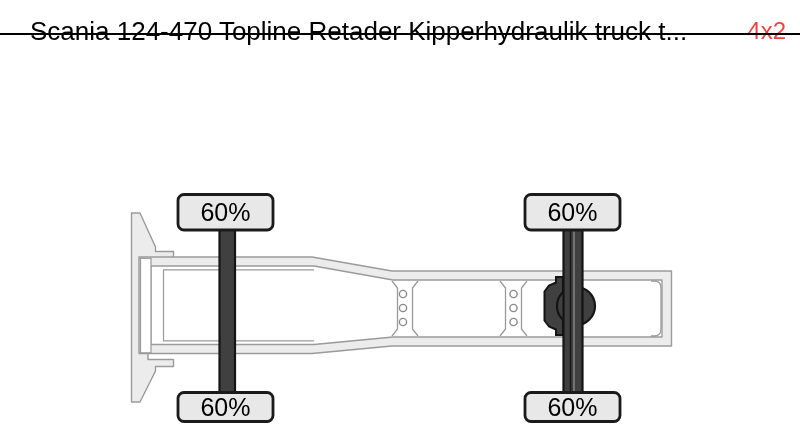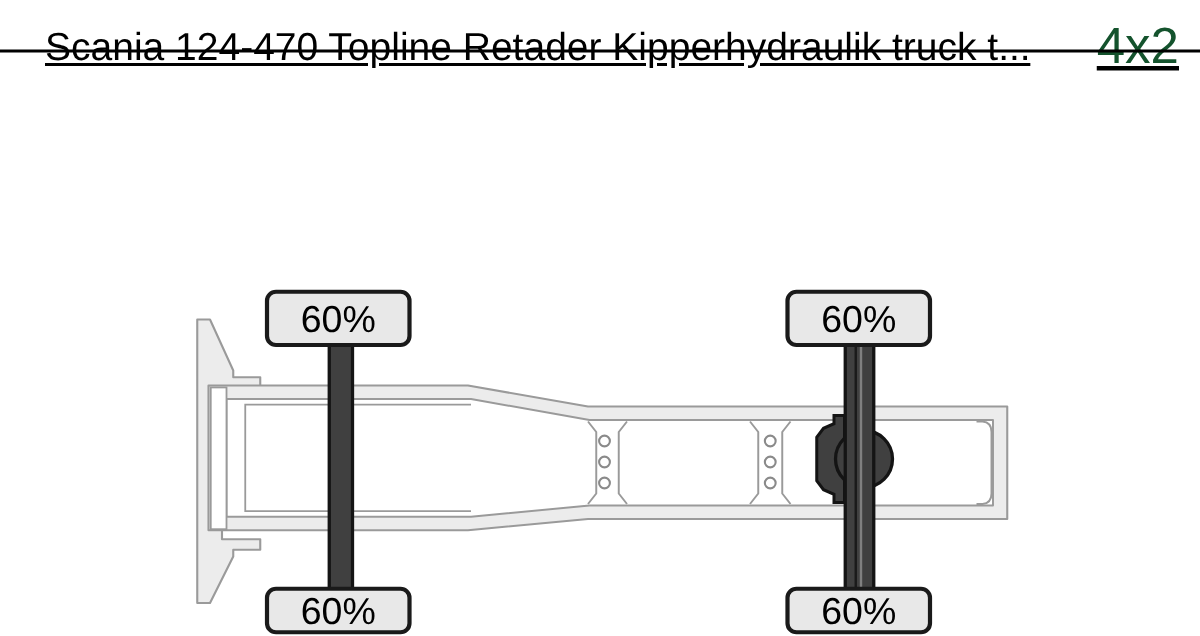--- a/index.html
+++ b/index.html
@@ -8,29 +8,28 @@
     width:800px;height:424px;
     background:#fff;
     overflow:hidden;
     font-family:"Liberation Sans", sans-serif;
   }
   .titlebar{
     position:absolute;top:0;left:0;width:800px;height:48px;
     display:flex;justify-content:space-between;align-items:flex-end;
     box-sizing:border-box;
     padding:0 14px 2px 30px;
-    text-decoration:underline;
   }
   .listing-title{
     font-size:26px;line-height:30px;color:#000;
     white-space:nowrap;overflow:hidden;
     letter-spacing:0;
   }
   .axle-config{
-    font-size:34px;line-height:30px;color:#14532d;
+    font-size:24px;line-height:30px;color:#ef4444;
     padding-left:20px;
     flex:0 0 auto;
   }
   .divider{
     position:absolute;top:33px;left:0;width:800px;height:2px;
     background:#000;
   }
   .diagram-svg{
     position:absolute;top:0;left:0;width:800px;height:424px;
   }

